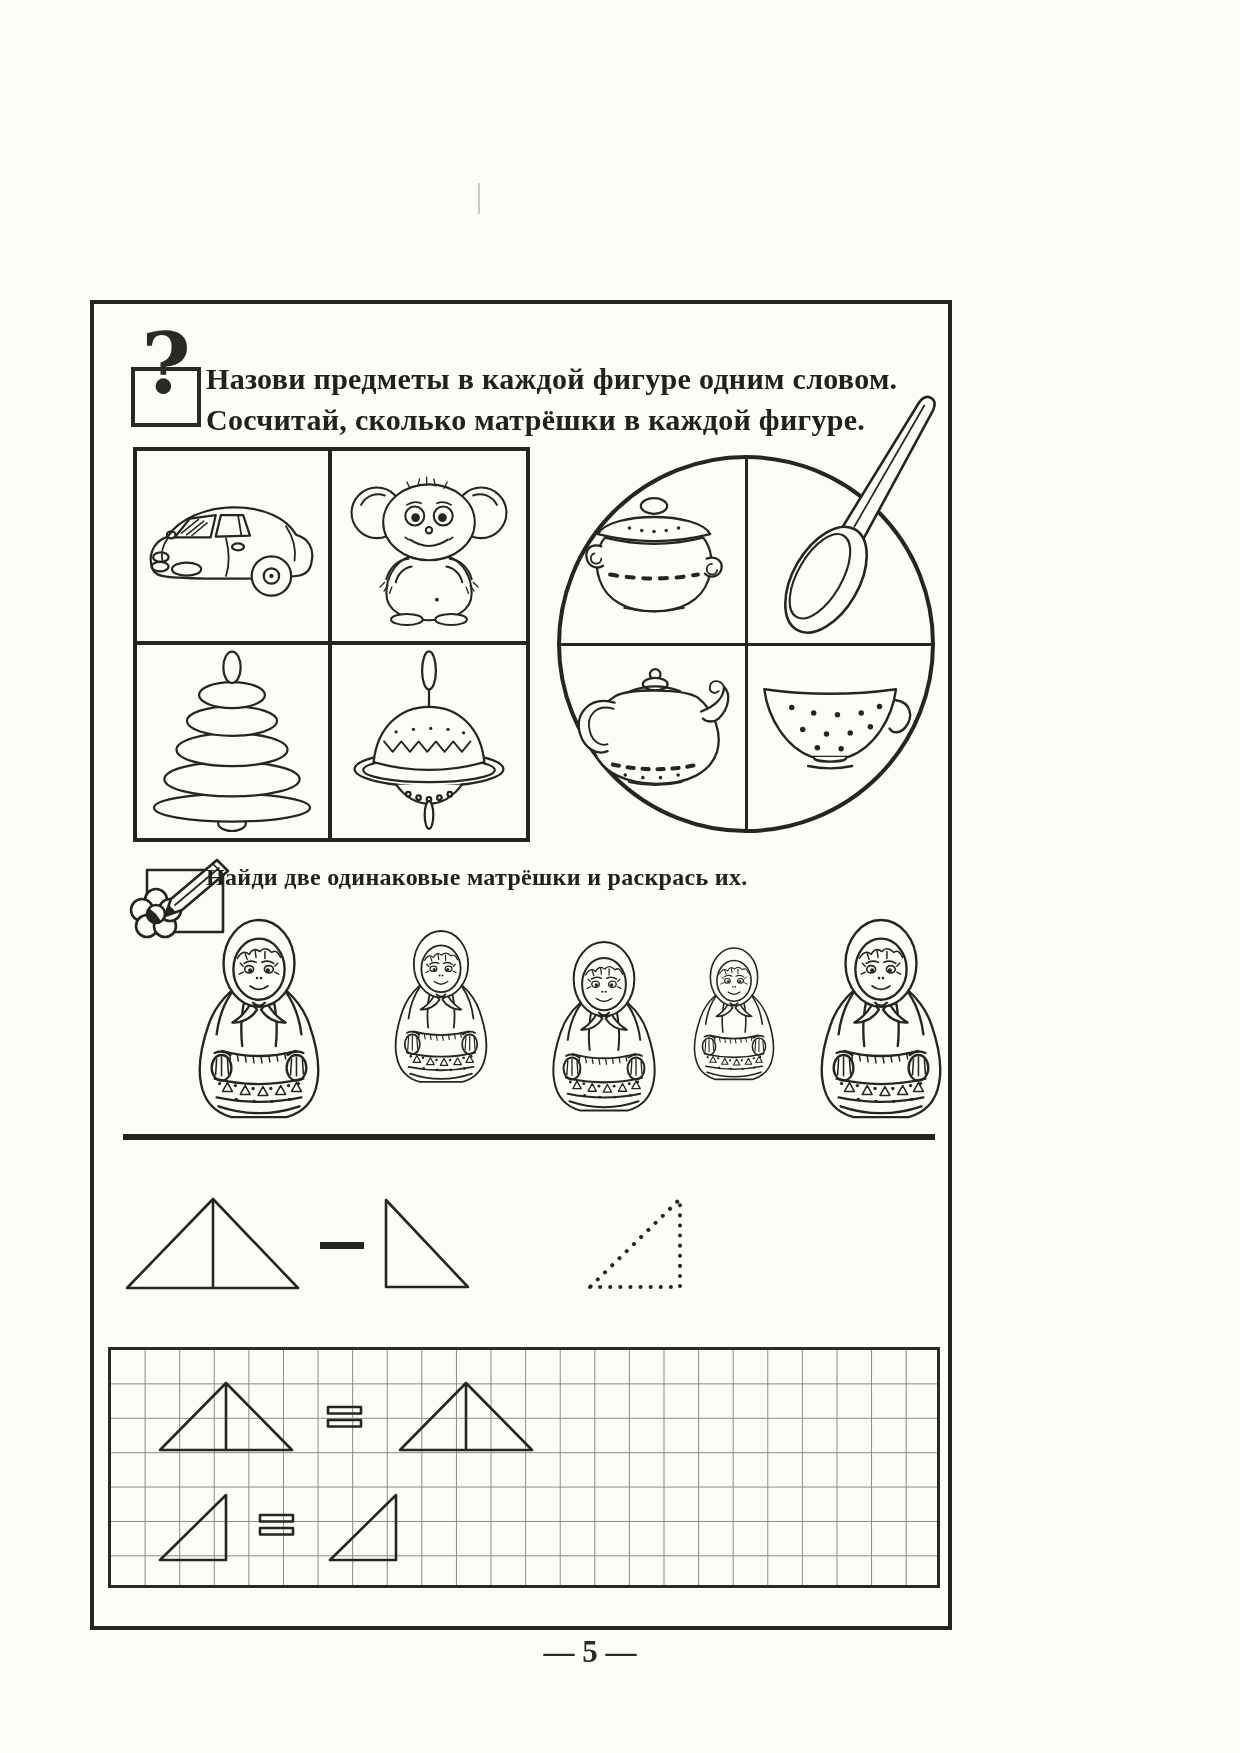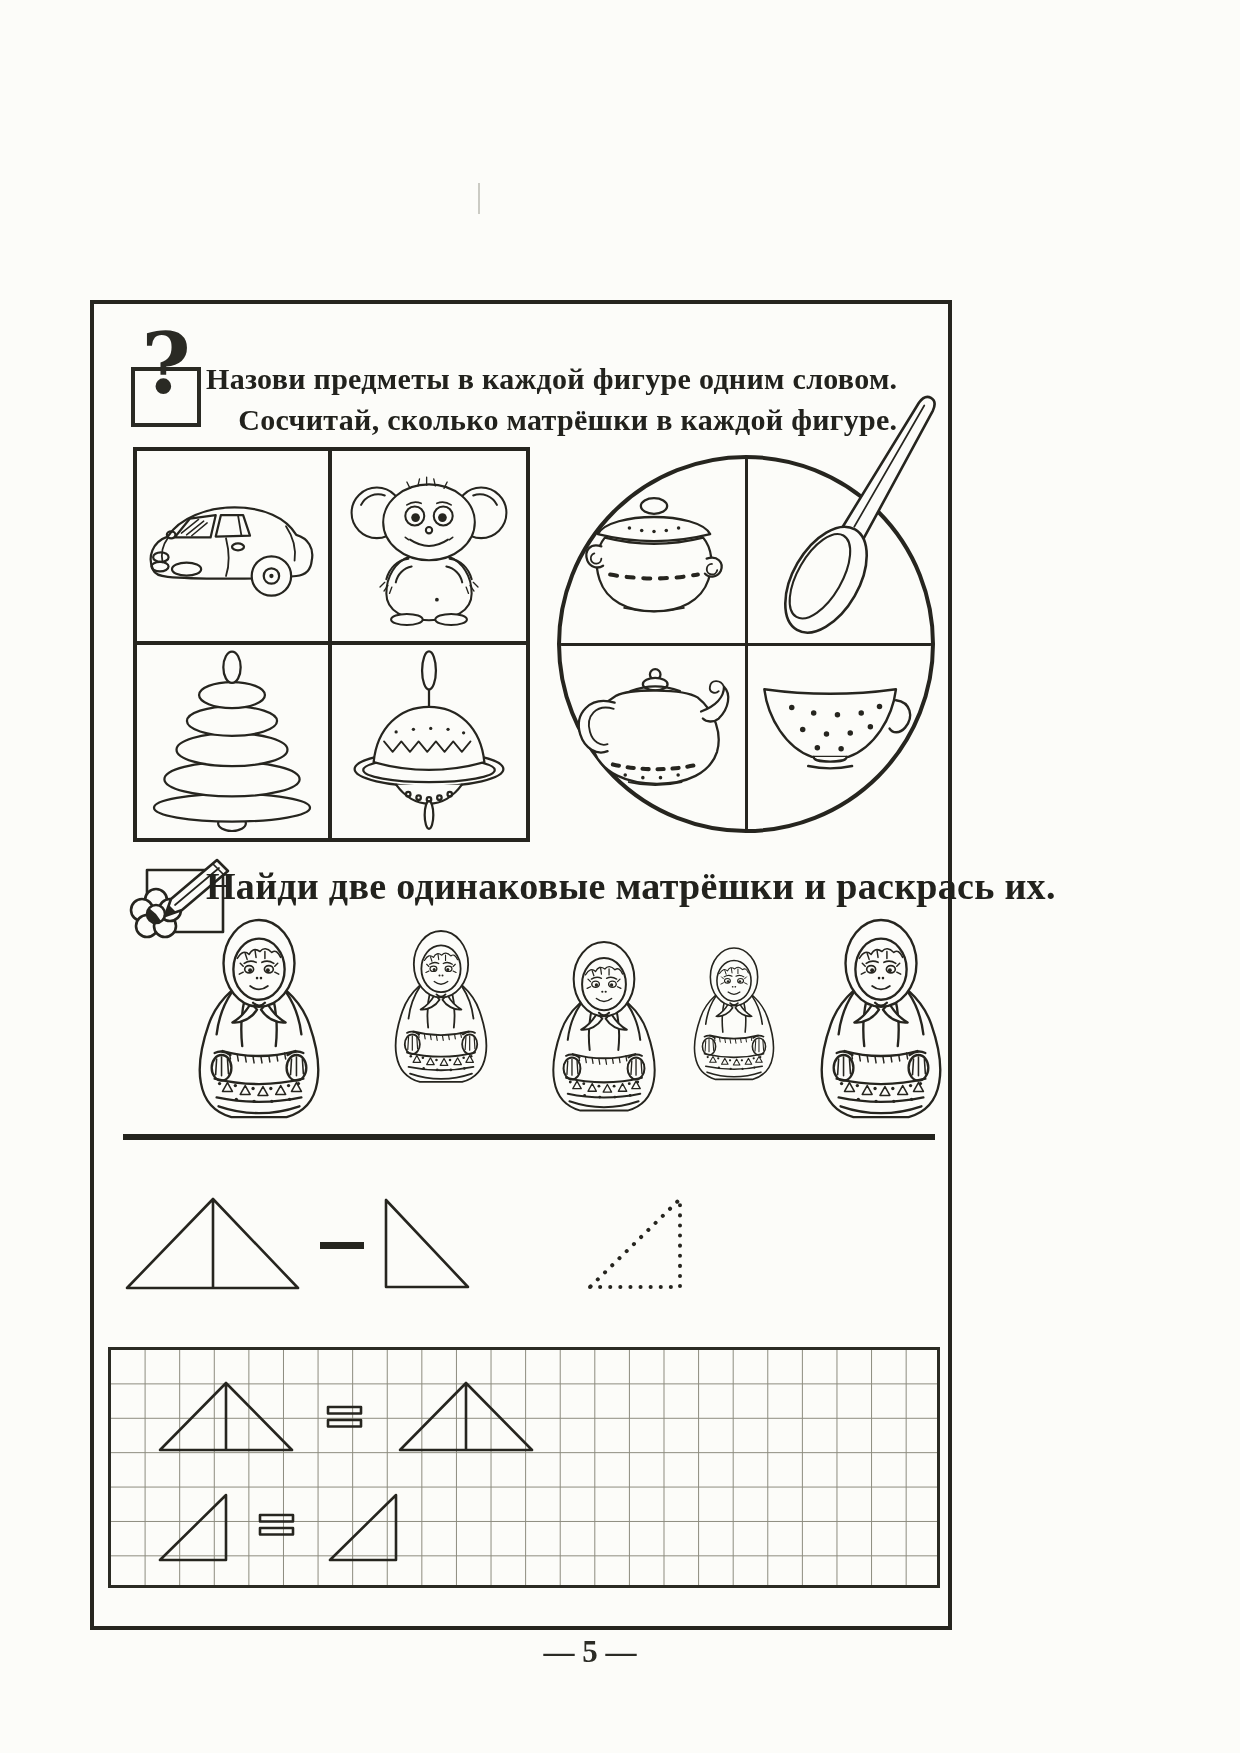--- a/index.html
+++ b/index.html
@@ -12,22 +12,22 @@
   .frame{position:absolute;left:90px;top:300px;width:862px;height:1330px;
          border:4px solid #26251f;box-sizing:border-box;}
   
   .qbox{position:absolute;left:131px;top:367px;width:70px;height:60px;
         border:4px solid #2a2a24;box-sizing:border-box;background:transparent;}
   .qmark{position:absolute;left:131px;top:322px;width:70px;text-align:center;
          font-family:"DejaVu Serif", serif;font-weight:900;font-size:84px;line-height:1;
          color:#2a2a24;}
   
   .t1text{position:absolute;left:206px;top:358px;font-size:30px;font-weight:bold;
-          line-height:41px;letter-spacing:.3px;color:#22221d;white-space:nowrap;text-align:right;}
-  .t2text{position:absolute;left:206px;top:864px;font-size:38px;font-weight:bold;
+          line-height:41px;letter-spacing:.3px;color:#22221d;white-space:nowrap;}
+  .t2text{position:absolute;left:206px;top:864px;font-size:24px;font-weight:bold;
           letter-spacing:.3px;color:#22221d;white-space:nowrap;}
   
   .quad{position:absolute;left:133px;top:447px;width:397px;height:395px;
         border:4px solid #26251f;box-sizing:border-box;
         display:grid;grid-template-columns:1fr 1fr;grid-template-rows:1fr 1fr;}
   .qcell{display:flex;align-items:center;justify-content:center;box-sizing:border-box;}
   .qcell.br{border-right:4px solid #26251f;}
   .qcell.bb{border-bottom:4px solid #26251f;}
   
   .circ{position:absolute;left:557px;top:455px;width:378px;height:378px;

